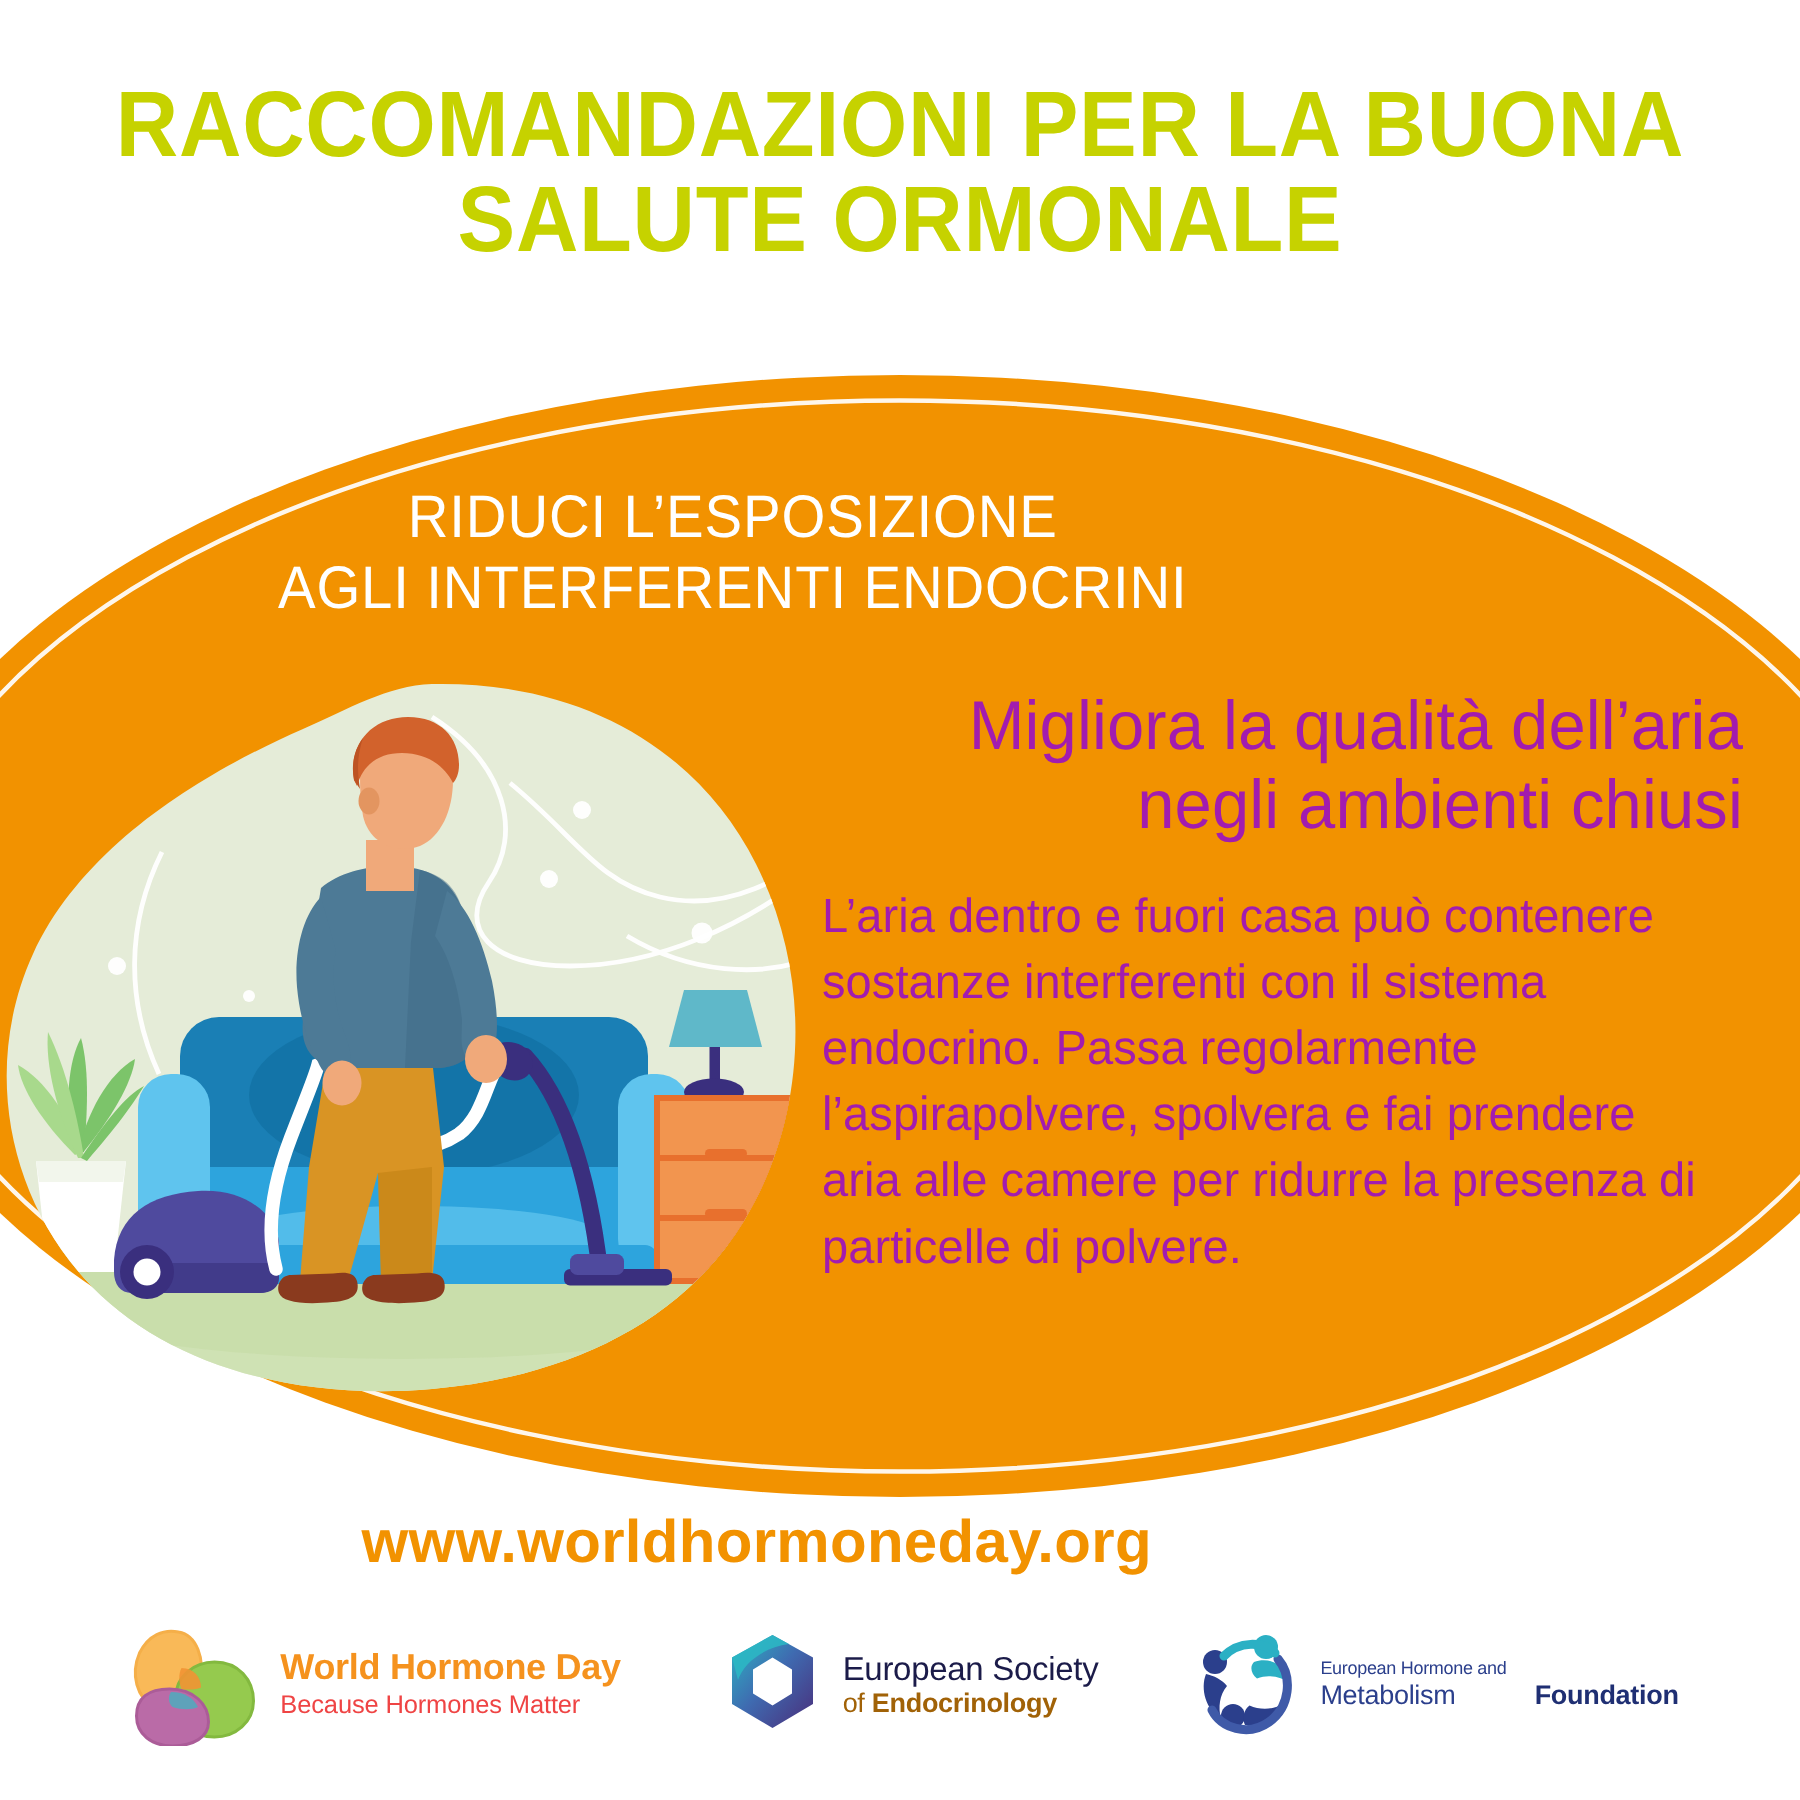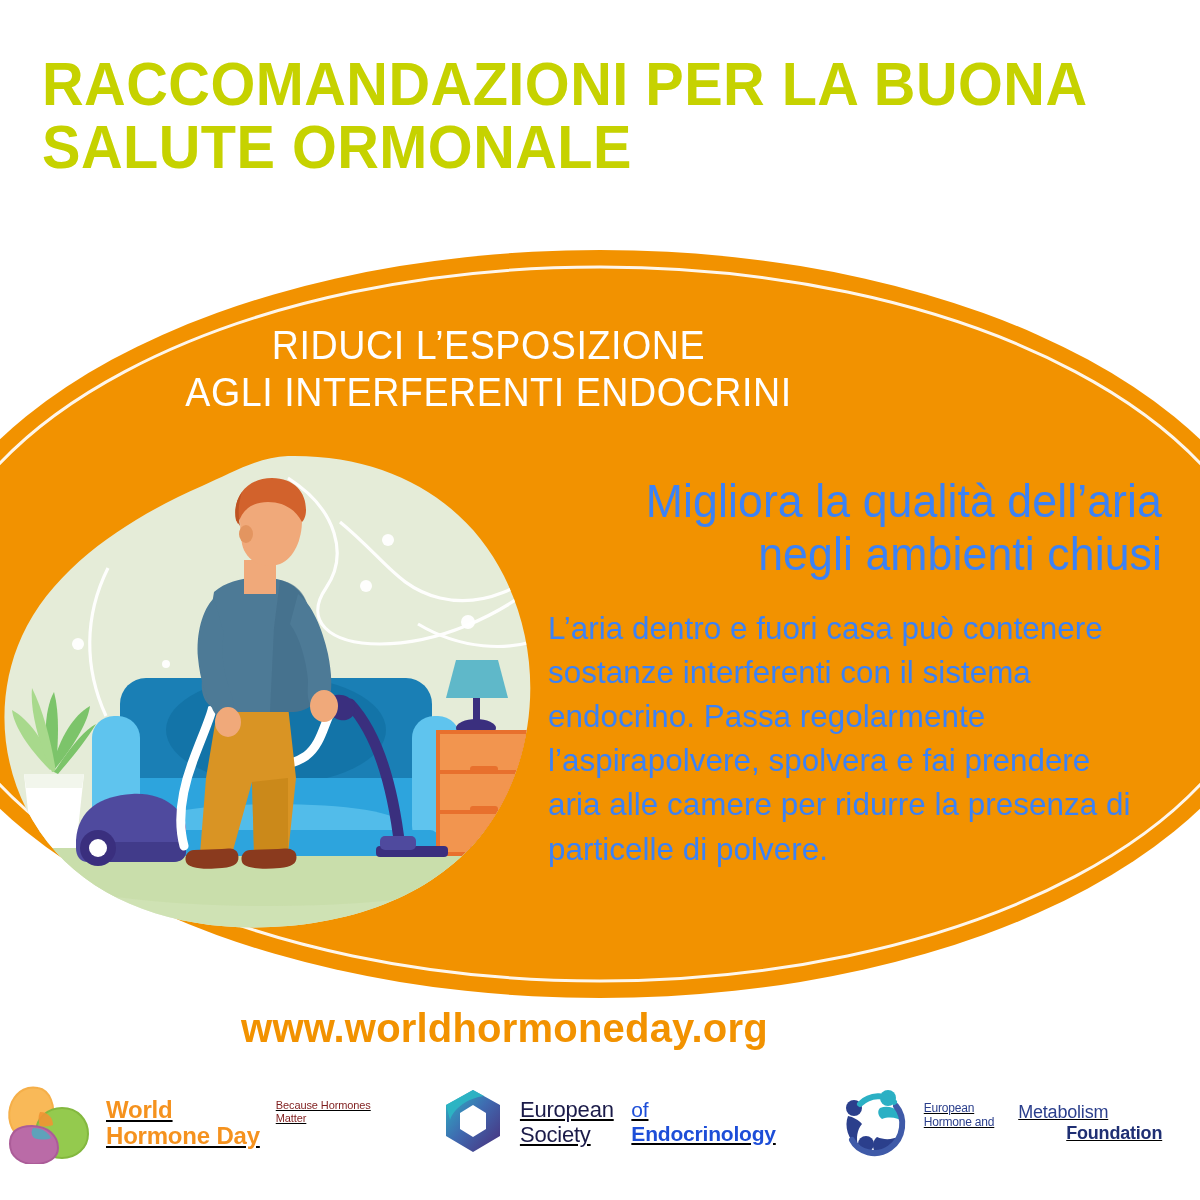--- a/index.html
+++ b/index.html
@@ -23,20 +23,21 @@
     background: #ffffff;
     overflow: hidden;
   }
 
   
   .title-block {
     position: absolute;
     left: 0;
     top: 52px;
     width: 1200px;
+    text-align: center;
     line-height: 1.02;
   }
   .title-line {
     display: block;
     font-family: "Liberation Sans Narrow", "Liberation Sans", sans-serif;
     font-weight: bold;
     font-size: 62px;
     letter-spacing: 0.5px;
     color: #c6d200;
     transform: scaleX(0.93);
@@ -73,24 +74,24 @@
     font-weight: normal;
     letter-spacing: 0.6px;
     transform: scaleX(0.94);
     transform-origin: center;
     white-space: nowrap;
   }
 
   .copy-col {
     position: absolute;
     left: 548px;
-    top: 475px;
+    top: 457px;
     width: 614px;
     z-index: 4;
-    color: #3b82f6;
+    color: #a21caf;
   }
   .headline {
     font-family: "Liberation Sans Narrow", "Liberation Sans", sans-serif;
     font-size: 46px;
     font-weight: normal;
     line-height: 1.16;
     letter-spacing: 0.1px;
     text-align: right;
     margin: 0 0 24px 0;
     transform: scaleX(0.97);
@@ -145,50 +146,50 @@
     justify-content: center;
     gap: 64px;
     z-index: 5;
   }
   .logo {
     display: flex;
     align-items: center;
     gap: 10px;
   }
   .logo-mark { flex: 0 0 auto; }
-  .logo-text { display: flex; flex-direction: row; justify-content: center; text-decoration: underline; }
+  .logo-text { display: flex; flex-direction: column; justify-content: center; }
 
   .whd-l1 {
     font-family: "Liberation Sans", sans-serif;
     font-weight: bold;
     font-size: 24px;
     color: #f5921e;
     letter-spacing: -0.2px;
     line-height: 1.1;
   }
   .whd-l2 {
     font-family: "Liberation Sans", sans-serif;
-    font-size: 11px;
-    color: #7f1d1d;
+    font-size: 17px;
+    color: #ef4444;
     letter-spacing: -0.1px;
     line-height: 1.2;
     margin-top: 2px;
   }
 
   .ese-l1 {
     font-family: "Liberation Sans", sans-serif;
     font-size: 22px;
     color: #1b1b49;
     line-height: 1.12;
     letter-spacing: -0.2px;
   }
   .ese-l2 {
     font-family: "Liberation Sans", sans-serif;
-    font-size: 21px;
-    color: #1d4ed8;
+    font-size: 18px;
+    color: #a16207;
     line-height: 1.12;
     letter-spacing: -0.2px;
   }
   .ese-l2 b { font-weight: bold; }
   .ese-of { font-weight: normal; }
 
   .ehm-l1 {
     font-family: "Liberation Sans", sans-serif;
     font-size: 12px;
     color: #2b3f8c;

